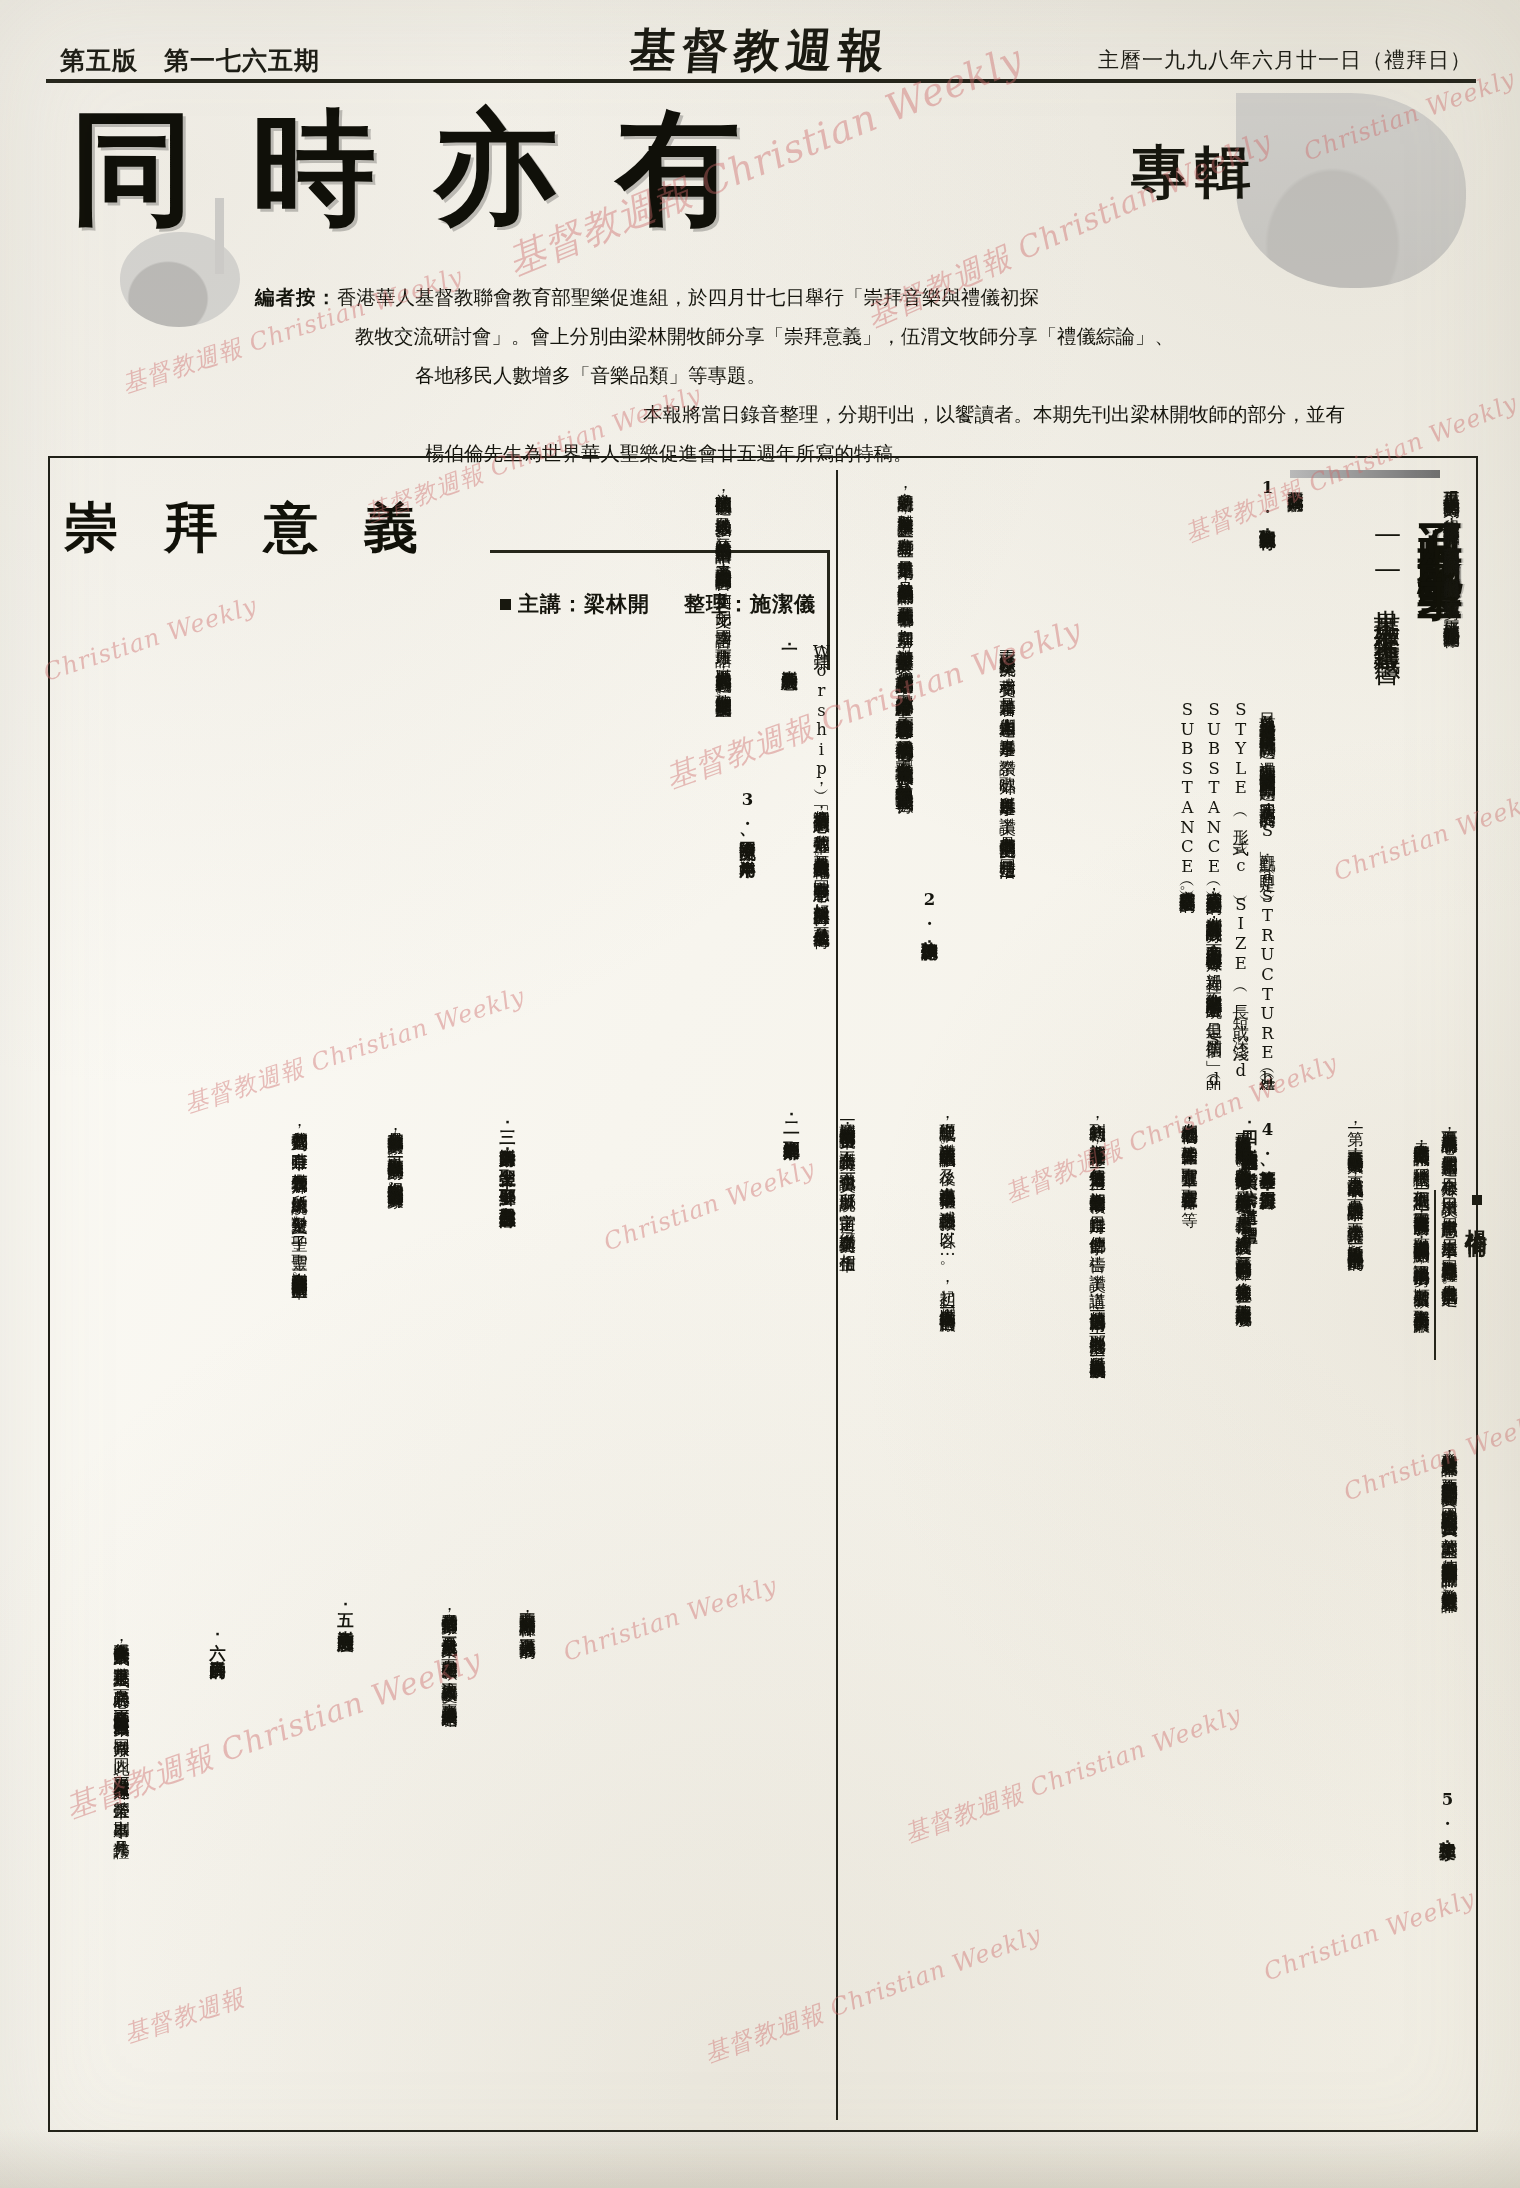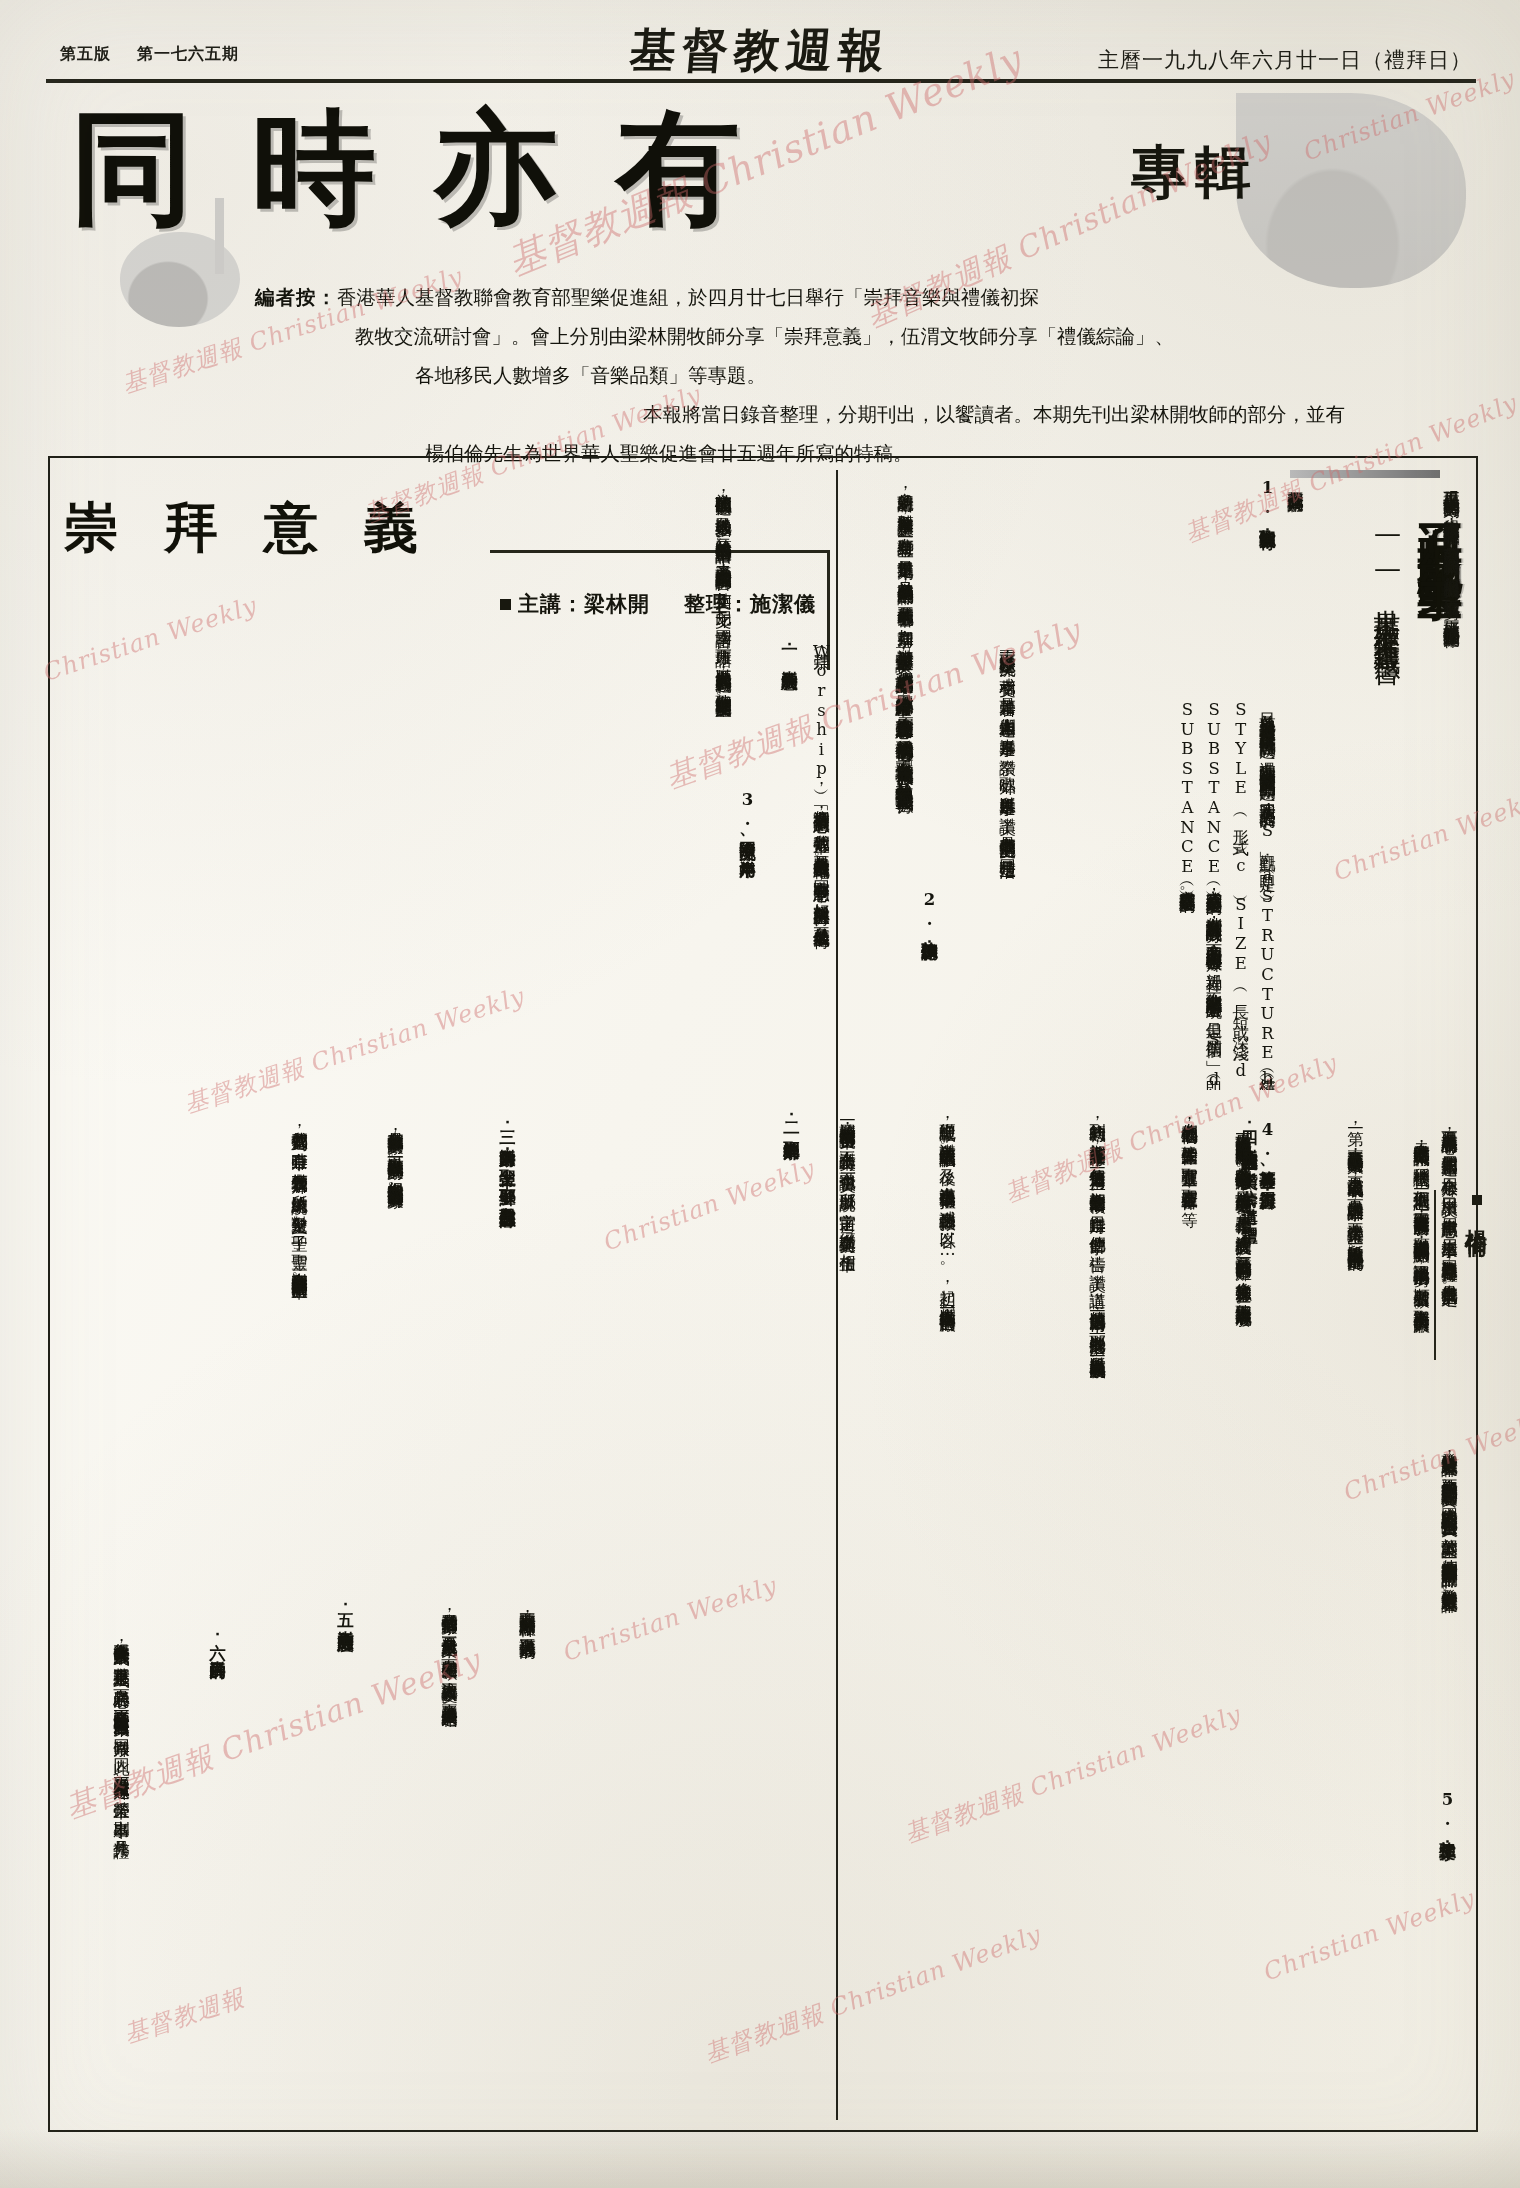--- a/index.html
+++ b/index.html
@@ -27,21 +27,21 @@
     box-shadow:inset 0 0 120px rgba(150,142,122,.18);
     pointer-events:none;
   }
 
   
   .topbar{
     position:absolute;left:0;top:0;width:1520px;height:78px;
   }
   .issue-line{
     position:absolute;left:60px;top:44px;
-    font-size:16px;letter-spacing:1px;font-weight:bold;
+    font-size:25px;letter-spacing:1px;font-weight:bold;
     color:#1b1b14;white-space:nowrap;
     font-family:"DejaVu Sans","Liberation Sans",sans-serif;
   }
   .issue-line span{margin-right:26px;}
   .masthead{
     position:absolute;left:590px;top:20px;width:340px;text-align:center;
     font-size:46px;font-weight:bold;letter-spacing:6px;
     font-family:"DejaVu Serif","Liberation Serif",serif;
     color:#17170f;
     transform:skewX(-5deg);

